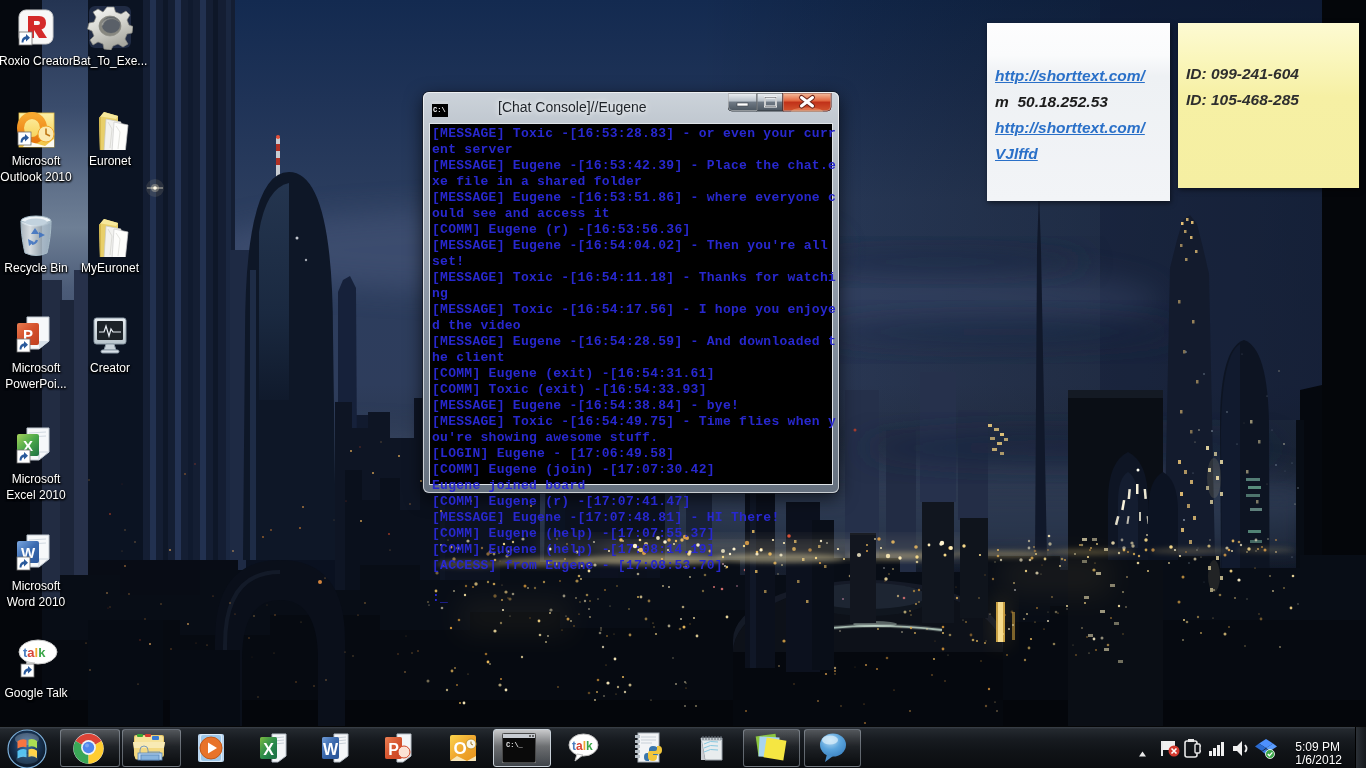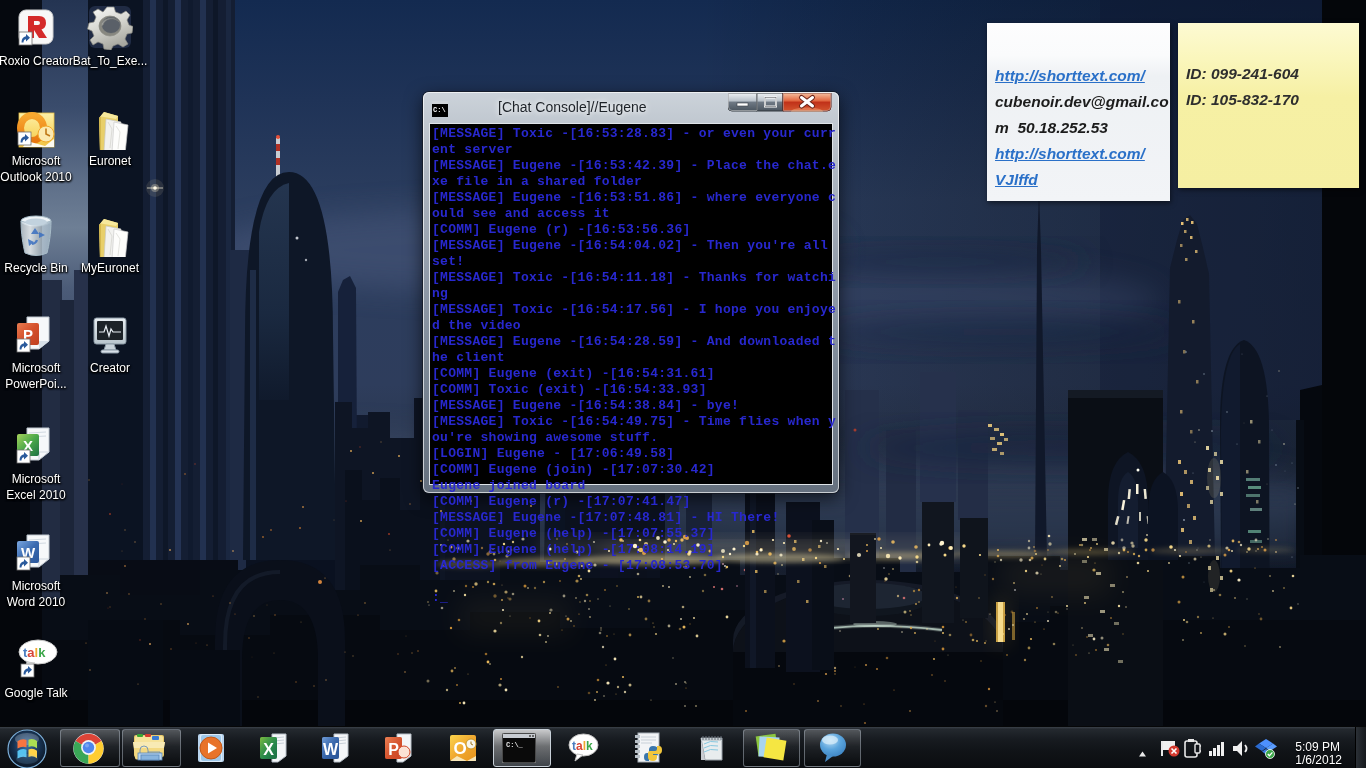--- a/index.html
+++ b/index.html
@@ -1225,30 +1225,29 @@
 [COMM] Eugene (help) -[17:08:14.19]
 [ACCESS] from Eugene - [17:08:53.70]
 
 :_</div>
     </div>
 </div>
 
 <div class="note" id="nwhite">
     <div class="txt" style="top:40px">
  <div style="color:#2a70c8;text-decoration:underline">http://shorttext.com/</div>
- <div style="color:#1c1c1c">cubenoir.dev@gmail.co</div>
  <div style="color:#1c1c1c">m&nbsp;&nbsp;50.18.252.53</div>
  <div style="color:#2a70c8;text-decoration:underline">http://shorttext.com/</div>
  <div style="color:#2a70c8;text-decoration:underline;display:inline-block">VJlffd</div>
 </div>
   </div>
 <div class="note" id="nyellow">
     <div class="txt" style="top:38px;color:#2e2e2e">
  <div>ID: 099-241-604</div>
- <div>ID: 105-832-170</div>
+ <div>ID: 105-468-285</div>
 </div>
   </div>
 
 <div id="bar">
 
 <svg style="position:absolute;left:7px;top:2px" width="40" height="40" viewBox="0 0 40 40">
  <defs>
   <radialGradient id="orb" cx="0.5" cy="0.4" r="0.65">
    <stop offset="0" stop-color="#3b71a8"></stop>
           <stop offset="0.55" stop-color="#16304e"></stop>

